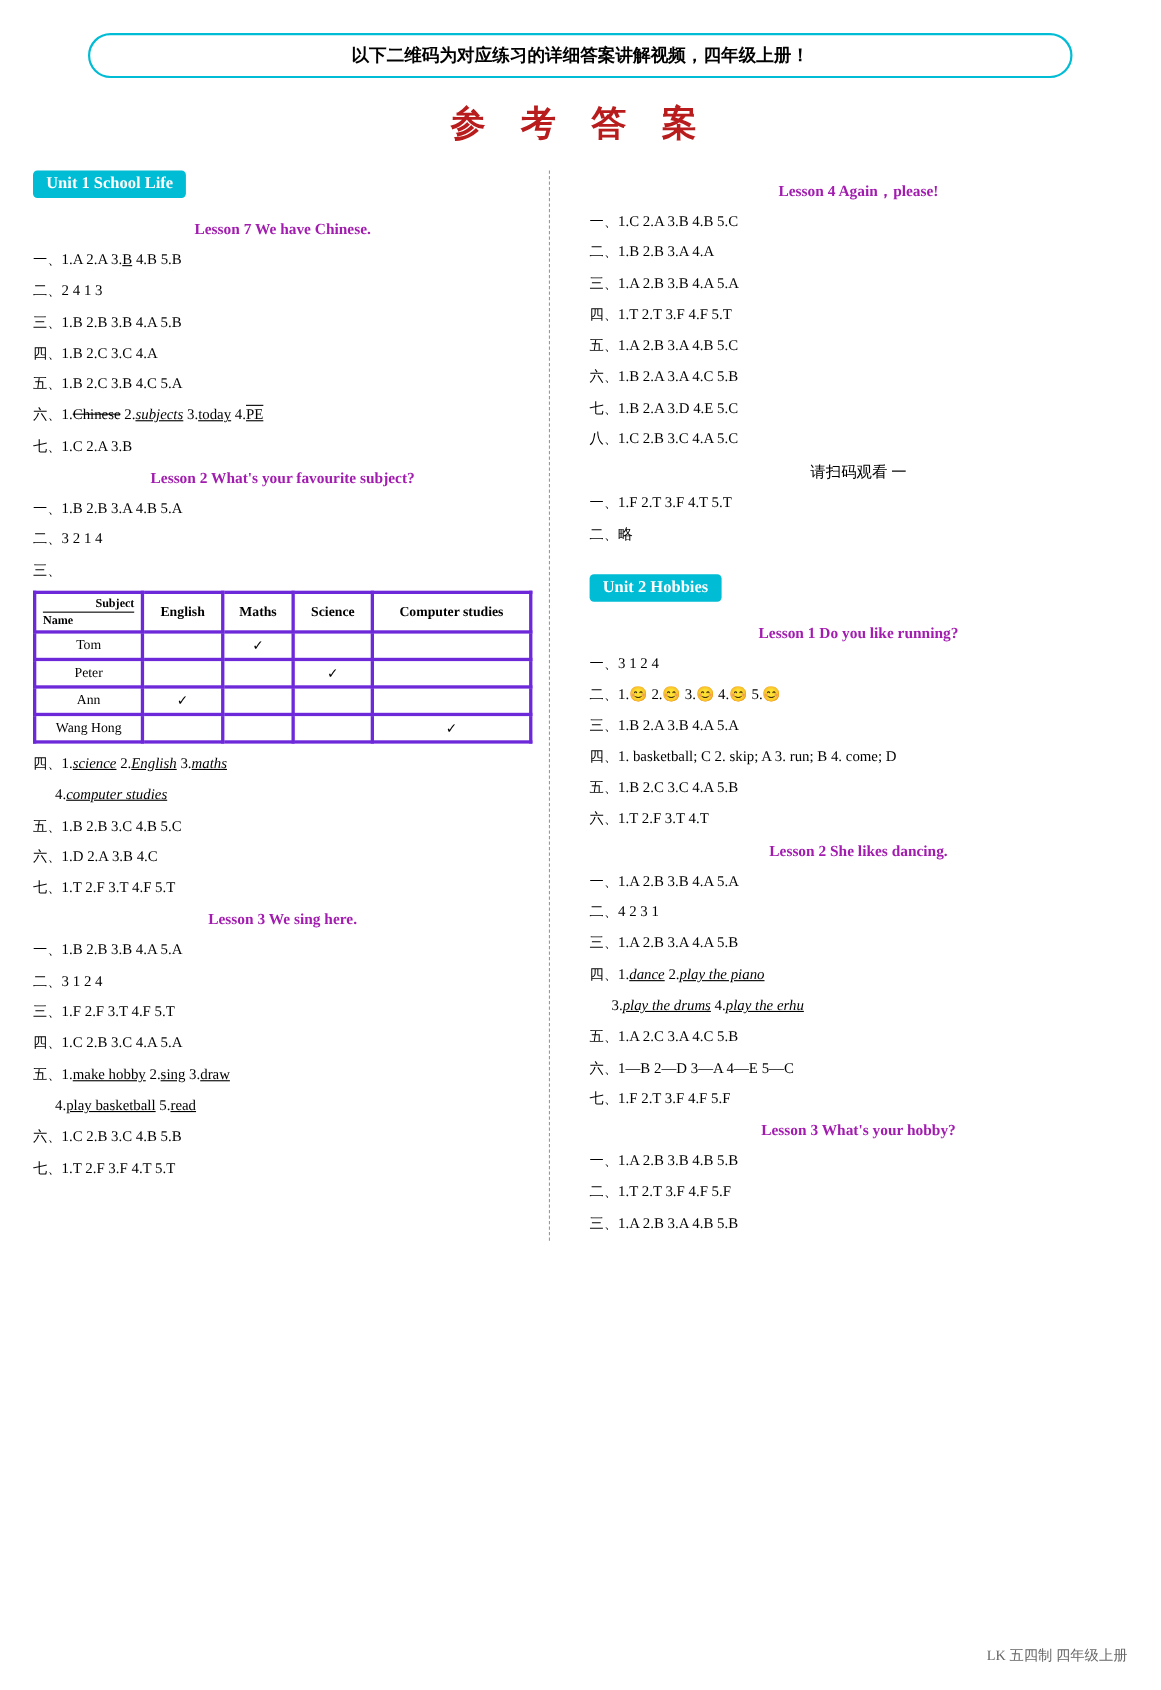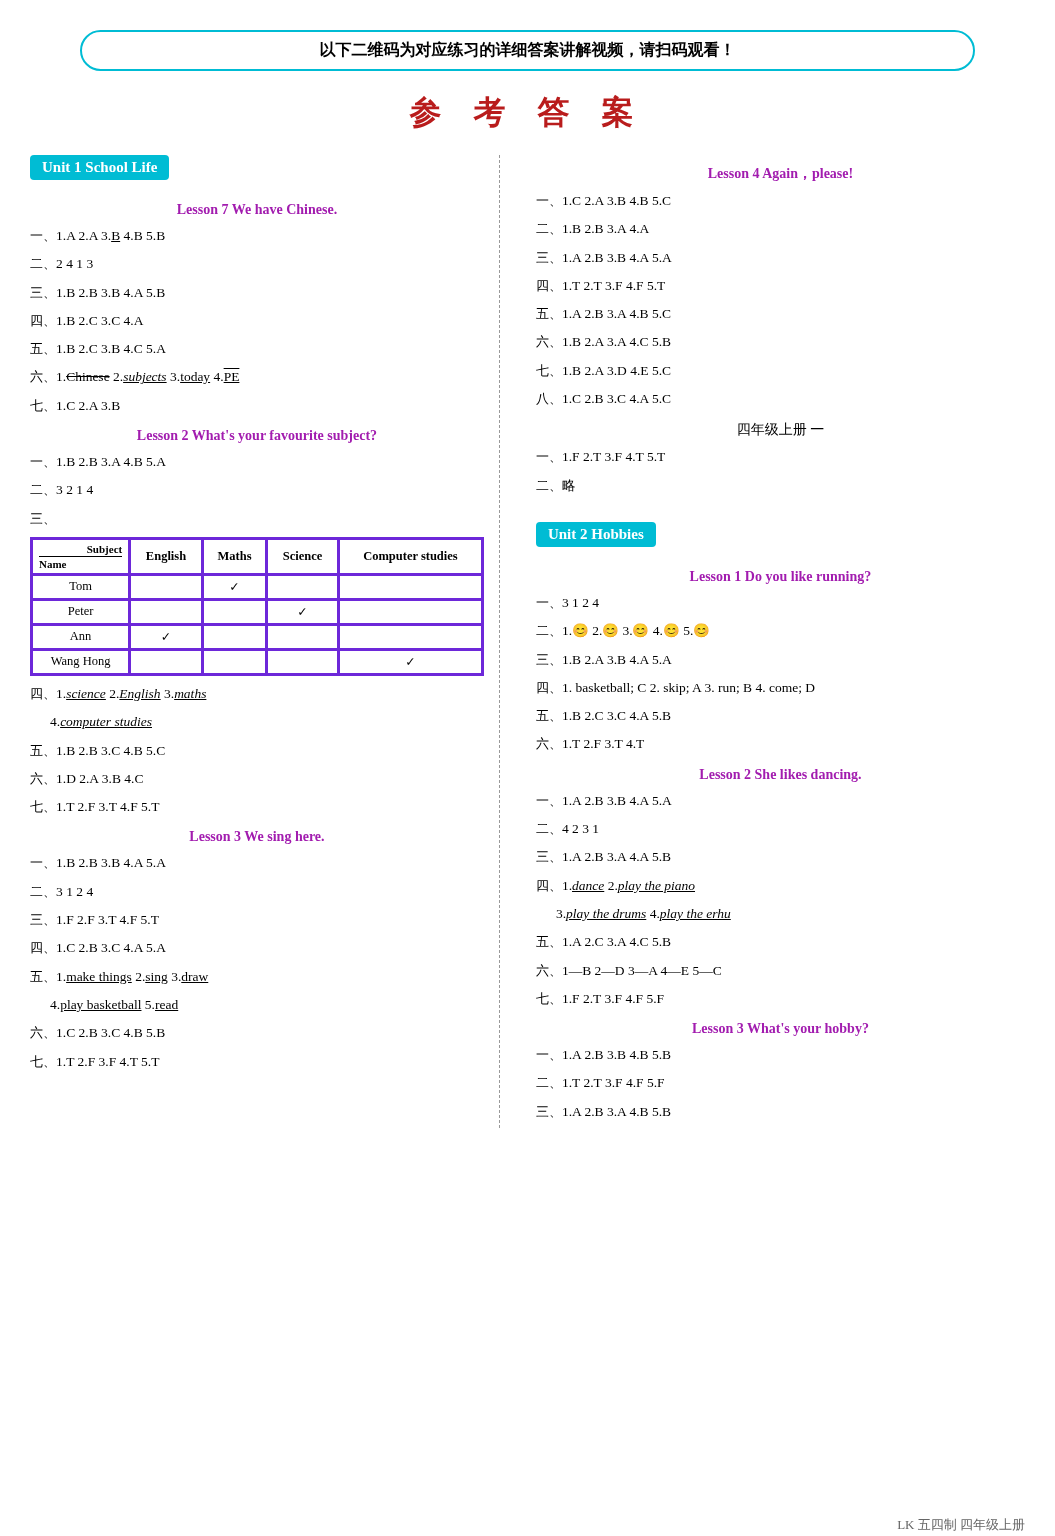--- a/index.html
+++ b/index.html
@@ -97,31 +97,31 @@
       background: #fff;
     }
     .kuaile-title {
       color: #000;
       font-size: 14px;
       text-align: center;
       margin: 10px 0 6px 0;
     }
     .footer-text {
       position: absolute;
-      bottom: 2px;
+      bottom: 22px;
       right: 30px;
       font-size: 13px;
       color: #666;
     }
   </style>
 </head>
 <body>
 
 <div class="top-banner">
-  <span>以下二维码为对应练习的详细答案讲解视频，请扫码观看！</span>
+  <span>以下二维码为对应练习的详细答案讲解视频，四年级上册！</span>
 </div>
 
 <div class="main-title">
   <span>参 考 答 案</span>
 </div>
 
 <div class="two-col">
 
   <div class="left-col">
     <div class="unit-badge">
@@ -242,21 +242,21 @@
     <div class="answer-line">
       <span class="num-label">二、</span>3  1  2  4
     </div>
     <div class="answer-line">
       <span class="num-label">三、</span>1.F  2.F  3.T  4.F  5.T
     </div>
     <div class="answer-line">
       <span class="num-label">四、</span>1.C  2.B  3.C  4.A  5.A
     </div>
     <div class="answer-line">
-      <span class="num-label">五、</span>1.<span class="underline-text">make things</span>  2.<span class="underline-text">sing</span>  3.<span class="underline-text">draw</span>
+      <span class="num-label">五、</span>1.<span class="underline-text">make hobby</span>  2.<span class="underline-text">sing</span>  3.<span class="underline-text">draw</span>
     </div>
     <div class="answer-line" style="padding-left:20px">
       4.<span class="underline-text">play basketball</span>  5.<span class="underline-text">read</span>
     </div>
     <div class="answer-line">
       <span class="num-label">六、</span>1.C  2.B  3.C  4.B  5.B
     </div>
     <div class="answer-line">
       <span class="num-label">七、</span>1.T  2.F  3.F  4.T  5.T
     </div>
@@ -286,21 +286,21 @@
       <span class="num-label">六、</span>1.B  2.A  3.A  4.C  5.B
     </div>
     <div class="answer-line">
       <span class="num-label">七、</span>1.B  2.A  3.D  4.E  5.C
     </div>
     <div class="answer-line">
       <span class="num-label">八、</span>1.C  2.B  3.C  4.A  5.C
     </div>
 
     <div class="kuaile-title" style="color:#000;font-size:14px;">
-      <span>四年级上册 一</span>
+      <span>请扫码观看 一</span>
     </div>
     <div class="answer-line">
       <span class="num-label">一、</span>1.F  2.T  3.F  4.T  5.T
     </div>
     <div class="answer-line">
       <span class="num-label">二、</span>略
     </div>
 
     <div style="margin-top:24px;margin-bottom:10px">
       <div class="unit-badge">

